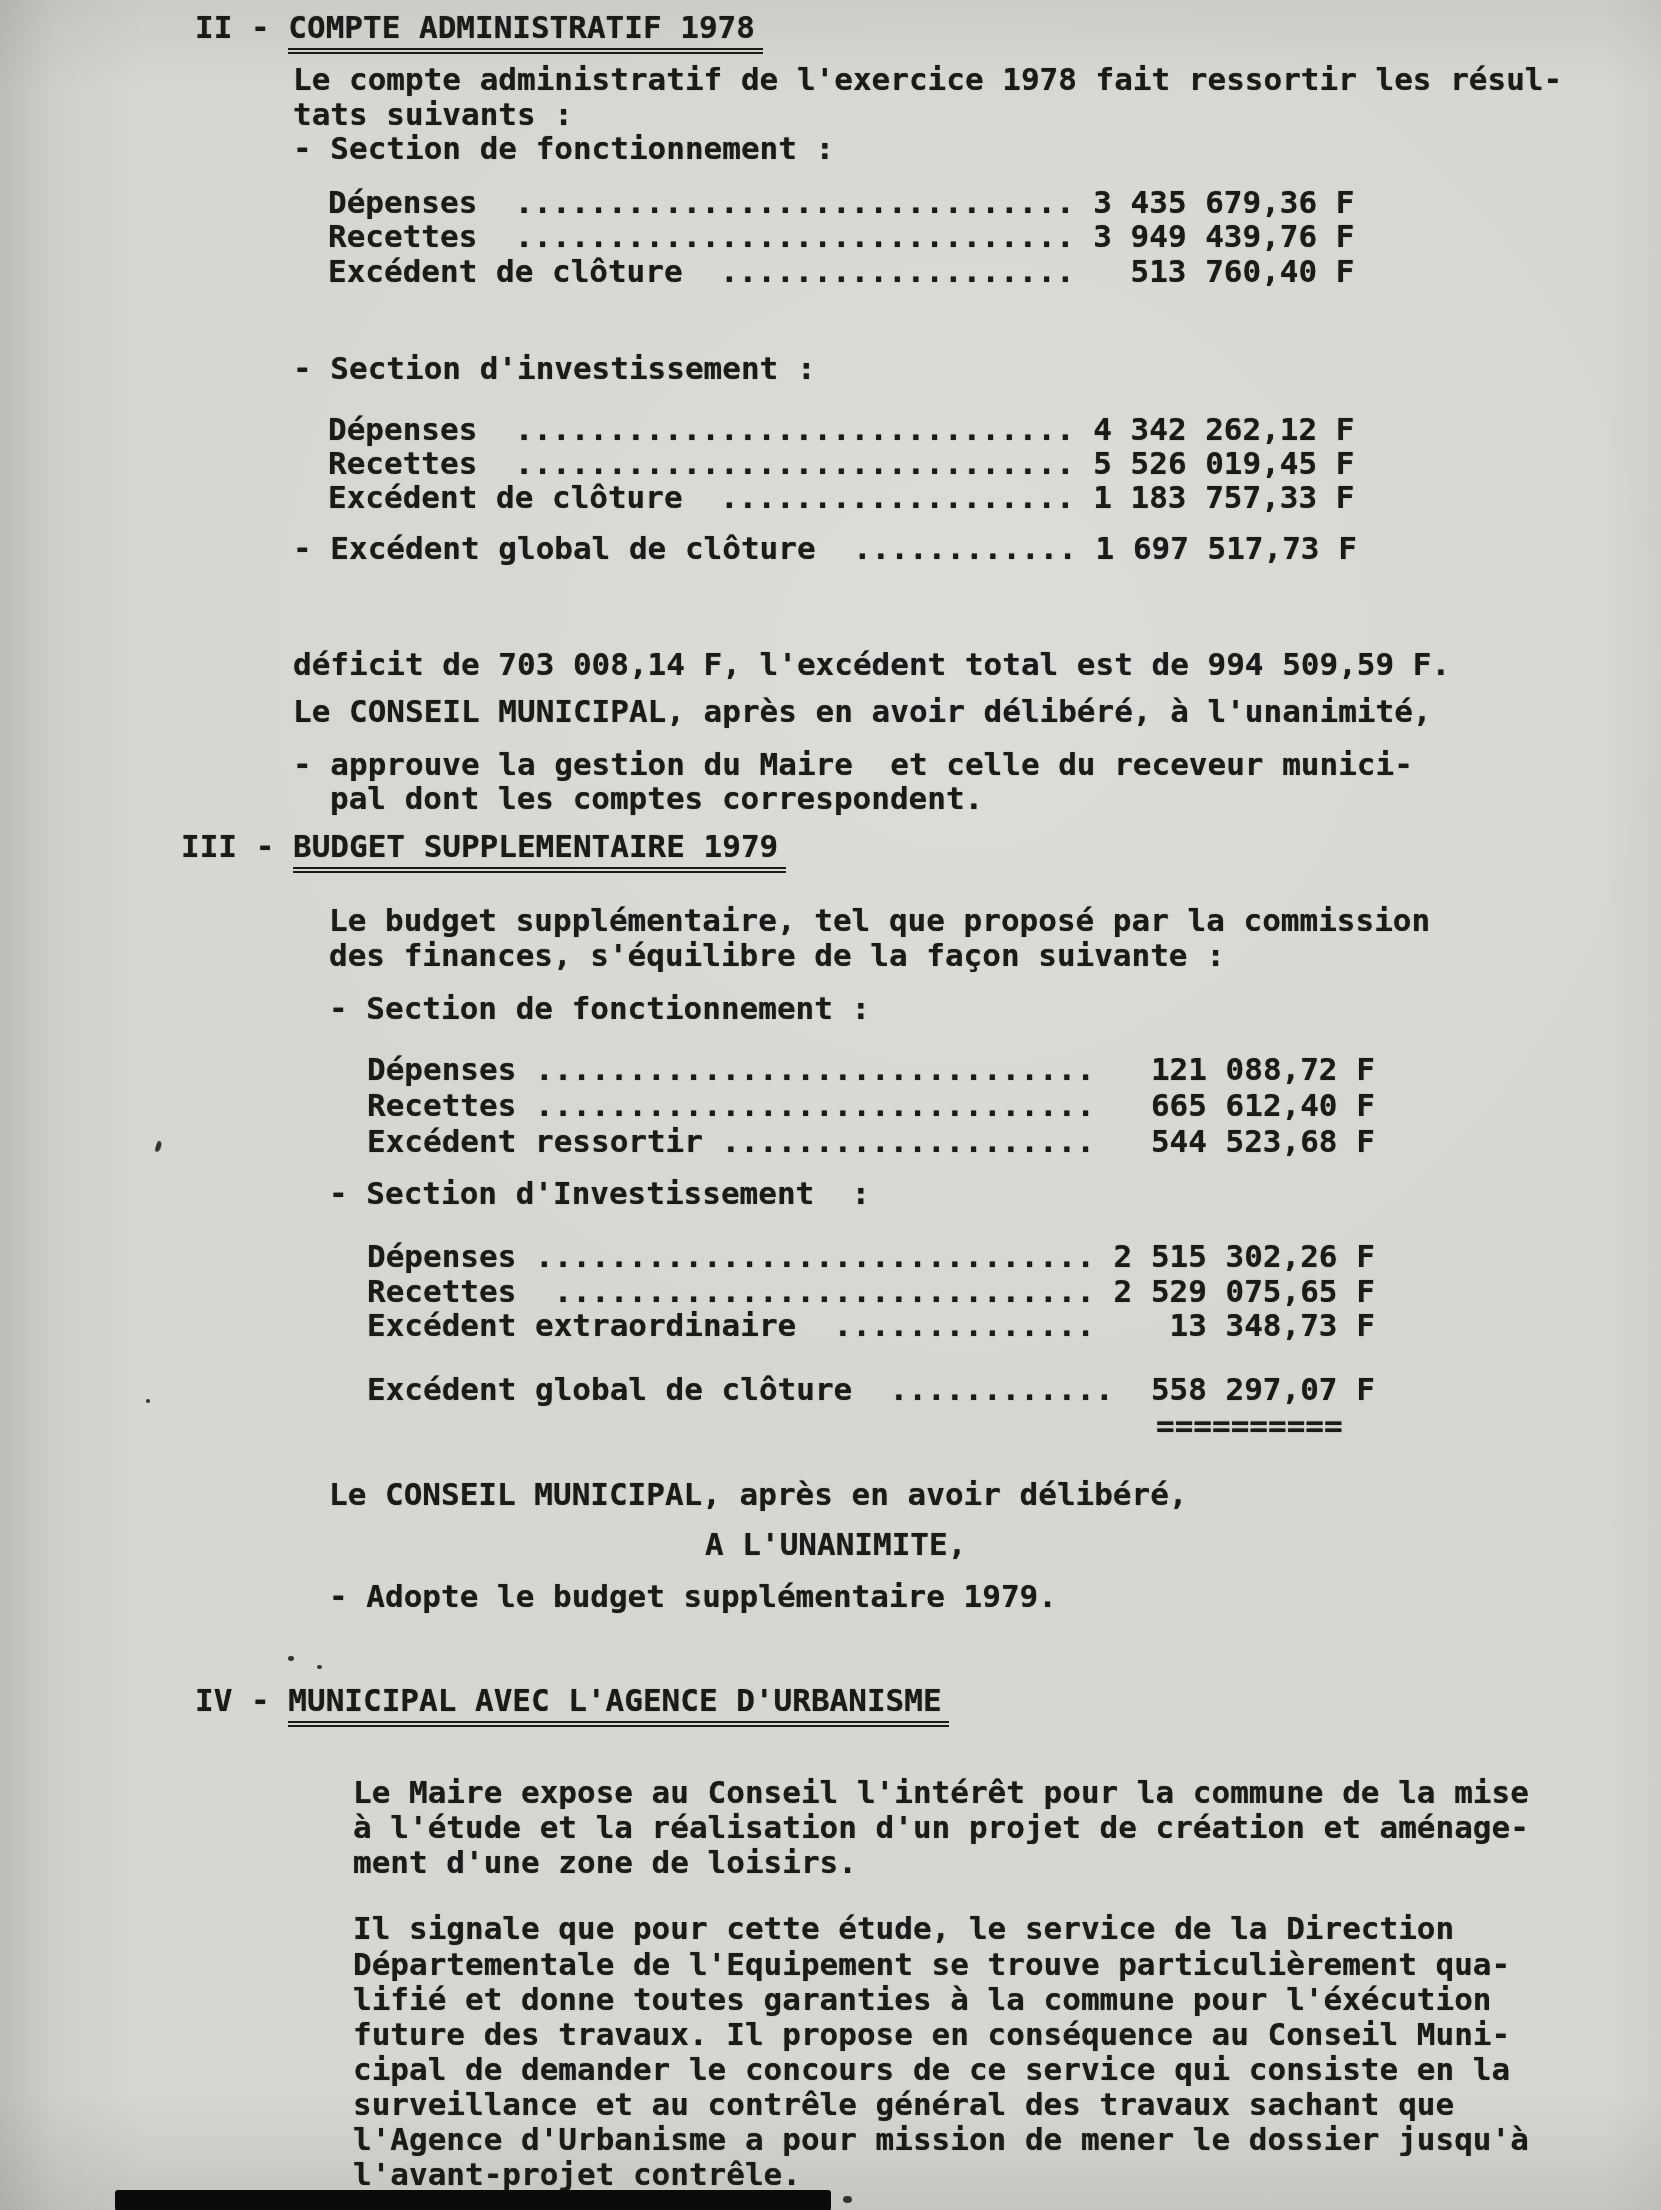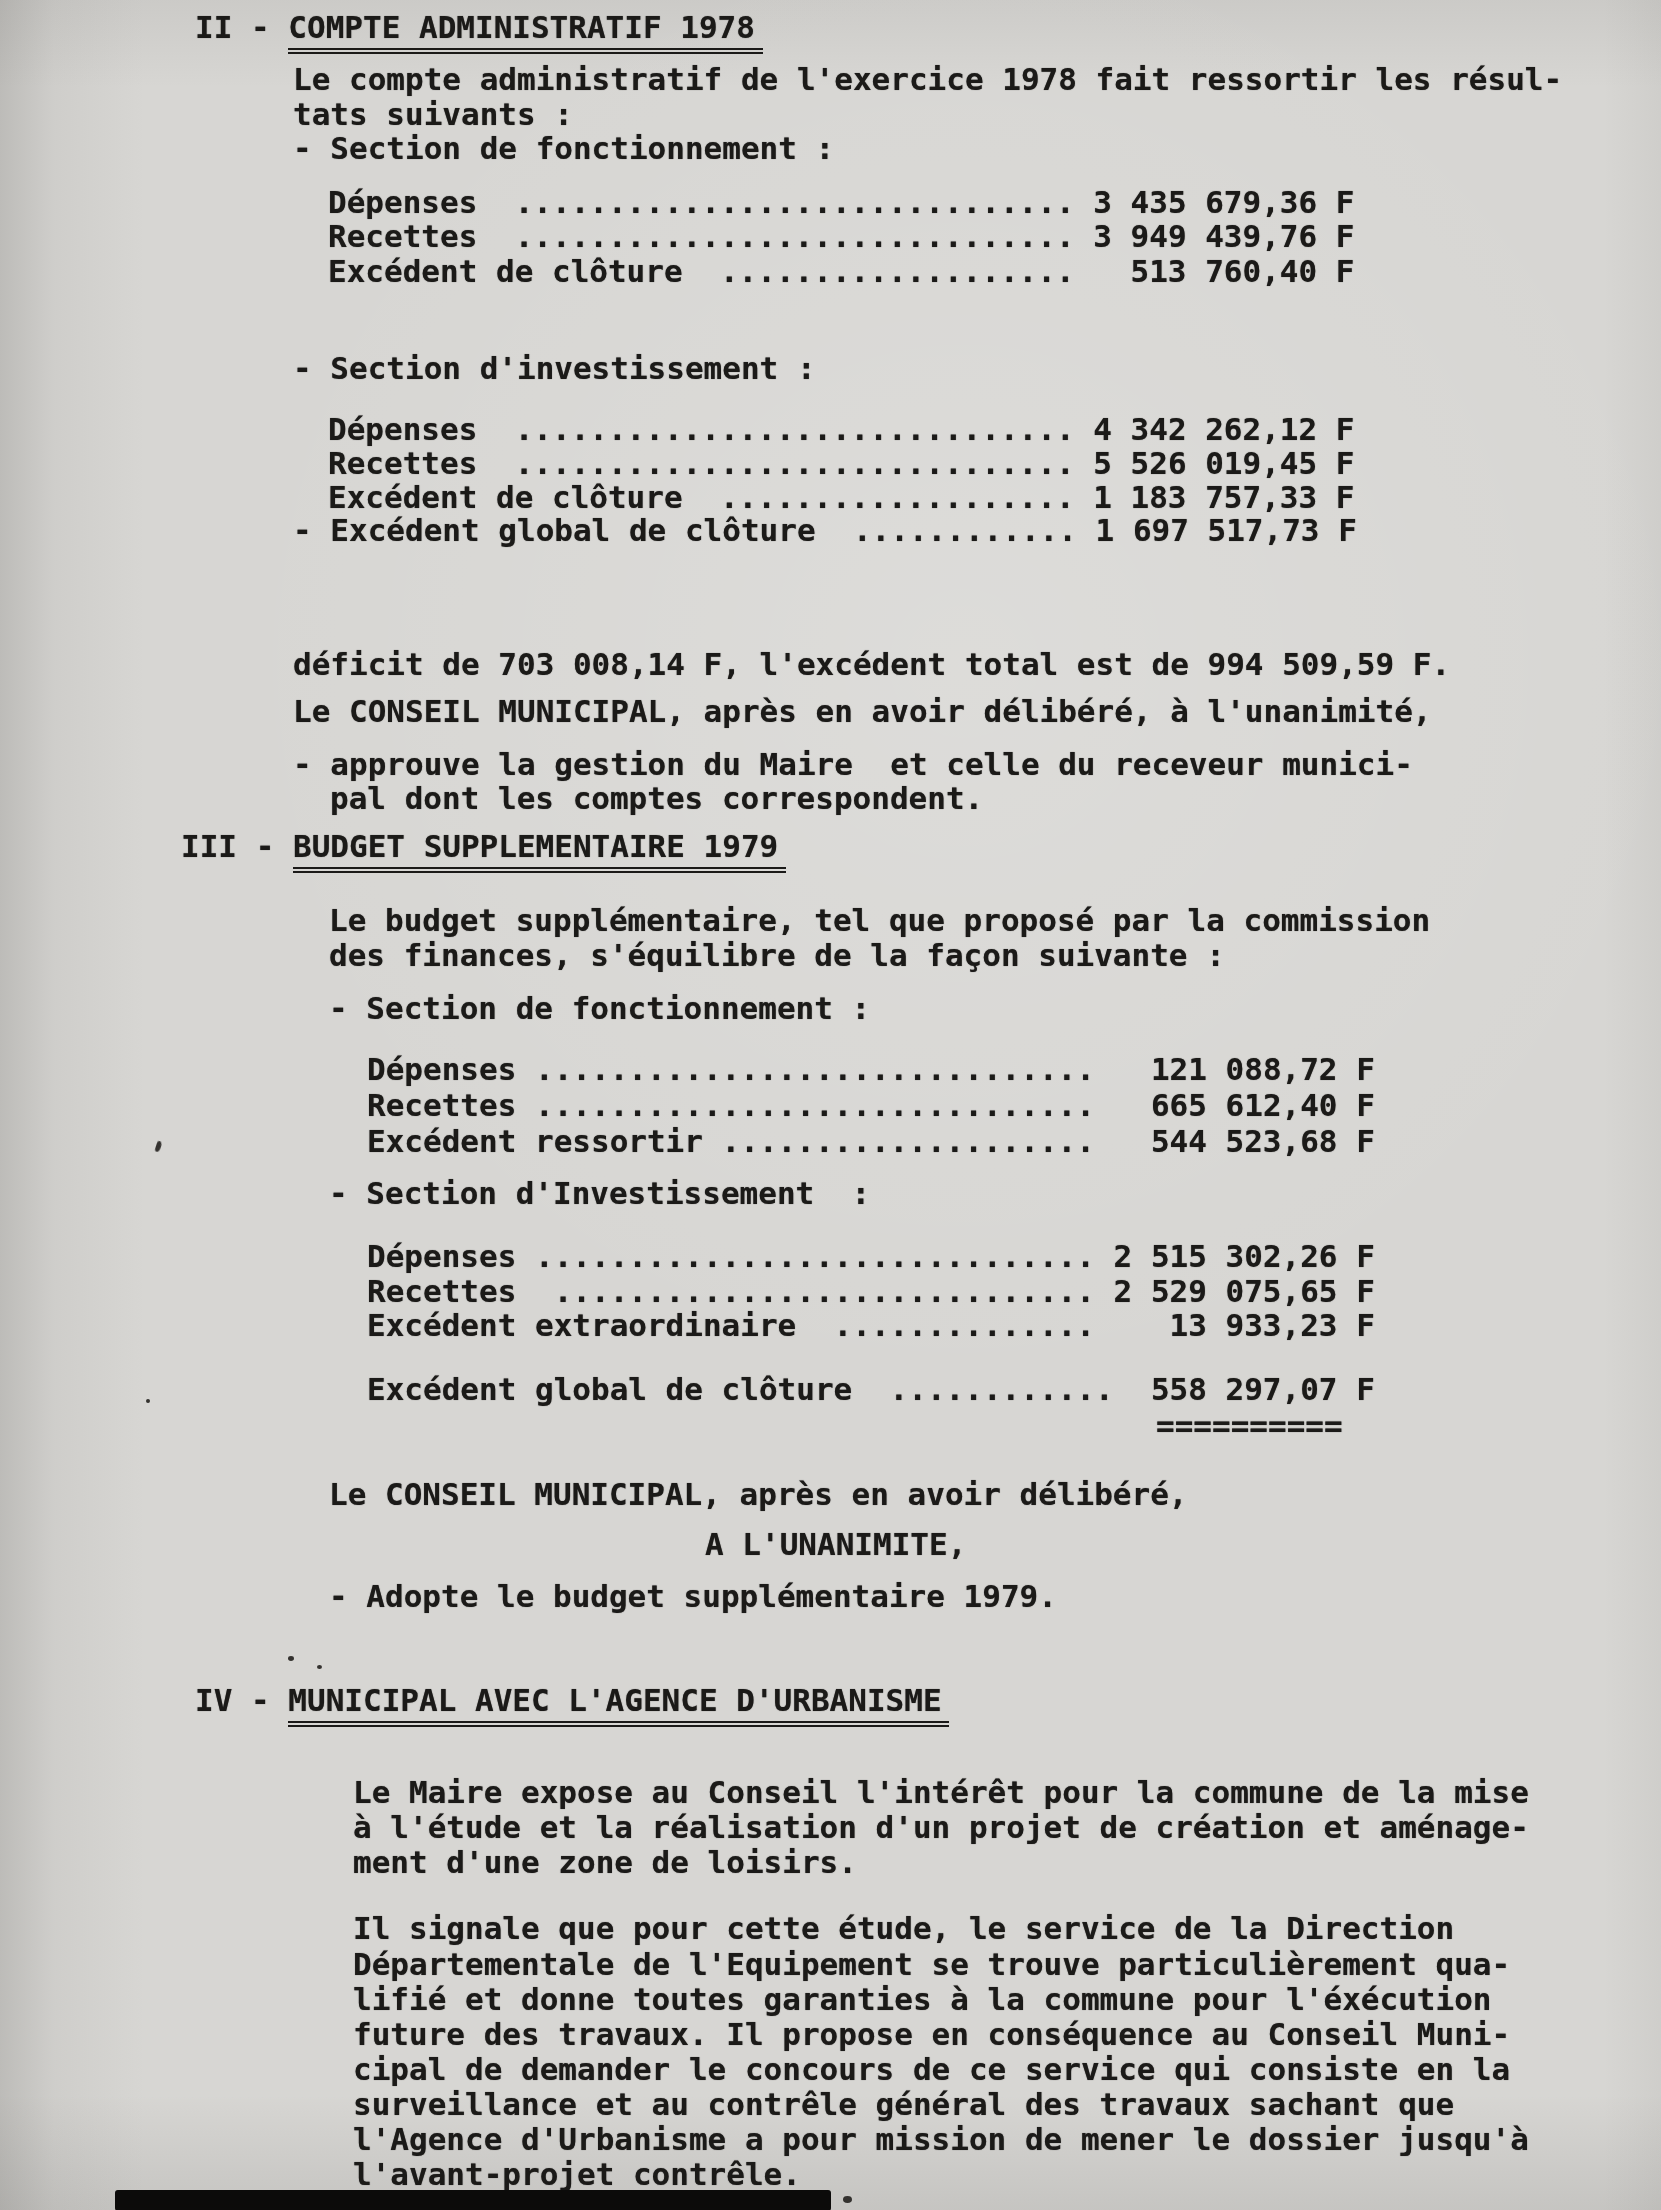--- a/index.html
+++ b/index.html
@@ -38,42 +38,42 @@
   <div class="line" style="top:185px;left:328px"><span>Dépenses  </span><span>..............................</span><span> 3 435 679,36 F</span></div>
   <div class="line" style="top:219px;left:328px"><span>Recettes  </span><span>..............................</span><span> 3 949 439,76 F</span></div>
   <div class="line" style="top:254px;left:328px"><span>Excédent de clôture  </span><span>...................</span><span>   513 760,40 F</span></div>
 
   <div class="line" style="top:351px;left:293px">- Section d'investissement :</div>
 
   <div class="line" style="top:412px;left:328px"><span>Dépenses  </span><span>..............................</span><span> 4 342 262,12 F</span></div>
   <div class="line" style="top:446px;left:328px"><span>Recettes  </span><span>..............................</span><span> 5 526 019,45 F</span></div>
   <div class="line" style="top:480px;left:328px"><span>Excédent de clôture  </span><span>...................</span><span> 1 183 757,33 F</span></div>
 
-  <div class="line" style="top:513px;left:293px"><span>- Excédent global de clôture  </span><span>............</span><span> 1 697 517,73 F</span></div>
+  <div class="line" style="top:531px;left:293px"><span>- Excédent global de clôture  </span><span>............</span><span> 1 697 517,73 F</span></div>
 
   <div class="line" style="top:647px;left:293px">déficit de 703 008,14 F, l'excédent total est de 994 509,59 F.</div>
   <div class="line" style="top:694px;left:293px">Le CONSEIL MUNICIPAL, après en avoir délibéré, à l'unanimité,</div>
   <div class="line" style="top:747px;left:293px">- approuve la gestion du Maire  et celle du receveur munici-</div>
   <div class="line" style="top:781px;left:330px">pal dont les comptes correspondent.</div>
 
   <div class="line" style="top:829px;left:181px"><span>III - </span><span class="underlined">BUDGET SUPPLEMENTAIRE 1979</span></div>
 
   <div class="line" style="top:903px;left:329px">Le budget supplémentaire, tel que proposé par la commission</div>
   <div class="line" style="top:938px;left:329px">des finances, s'équilibre de la façon suivante :</div>
   <div class="line" style="top:991px;left:329px">- Section de fonctionnement :</div>
 
   <div class="line" style="top:1052px;left:367px"><span>Dépenses </span><span>..............................</span><span>   121 088,72 F</span></div>
   <div class="line" style="top:1088px;left:367px"><span>Recettes </span><span>..............................</span><span>   665 612,40 F</span></div>
   <div class="line" style="top:1124px;left:367px"><span>Excédent ressortir </span><span>....................</span><span>   544 523,68 F</span></div>
 
   <div class="line" style="top:1176px;left:329px">- Section d'Investissement  :</div>
 
   <div class="line" style="top:1239px;left:367px"><span>Dépenses </span><span>..............................</span><span> 2 515 302,26 F</span></div>
   <div class="line" style="top:1274px;left:367px"><span>Recettes  </span><span>.............................</span><span> 2 529 075,65 F</span></div>
-  <div class="line" style="top:1308px;left:367px"><span>Excédent extraordinaire  </span><span>..............</span><span>    13 933,23 F</span></div>
+  <div class="line" style="top:1308px;left:367px"><span>Excédent extraordinaire  </span><span>..............</span><span>    13 348,73 F</span></div>
 
   <div class="line" style="top:1372px;left:367px"><span>Excédent global de clôture  </span><span>............</span><span>  558 297,07 F</span></div>
   <div class="line" style="top:1408px;left:1156px">==========</div>
 
   <div class="line" style="top:1477px;left:329px">Le CONSEIL MUNICIPAL, après en avoir délibéré,</div>
   <div class="line" style="top:1527px;left:705px">A L'UNANIMITE,</div>
   <div class="line" style="top:1579px;left:329px">- Adopte le budget supplémentaire 1979.</div>
 
   <div class="line" style="top:1683px;left:195px"><span>IV - </span><span class="underlined">MUNICIPAL AVEC L'AGENCE D'URBANISME</span></div>
 

